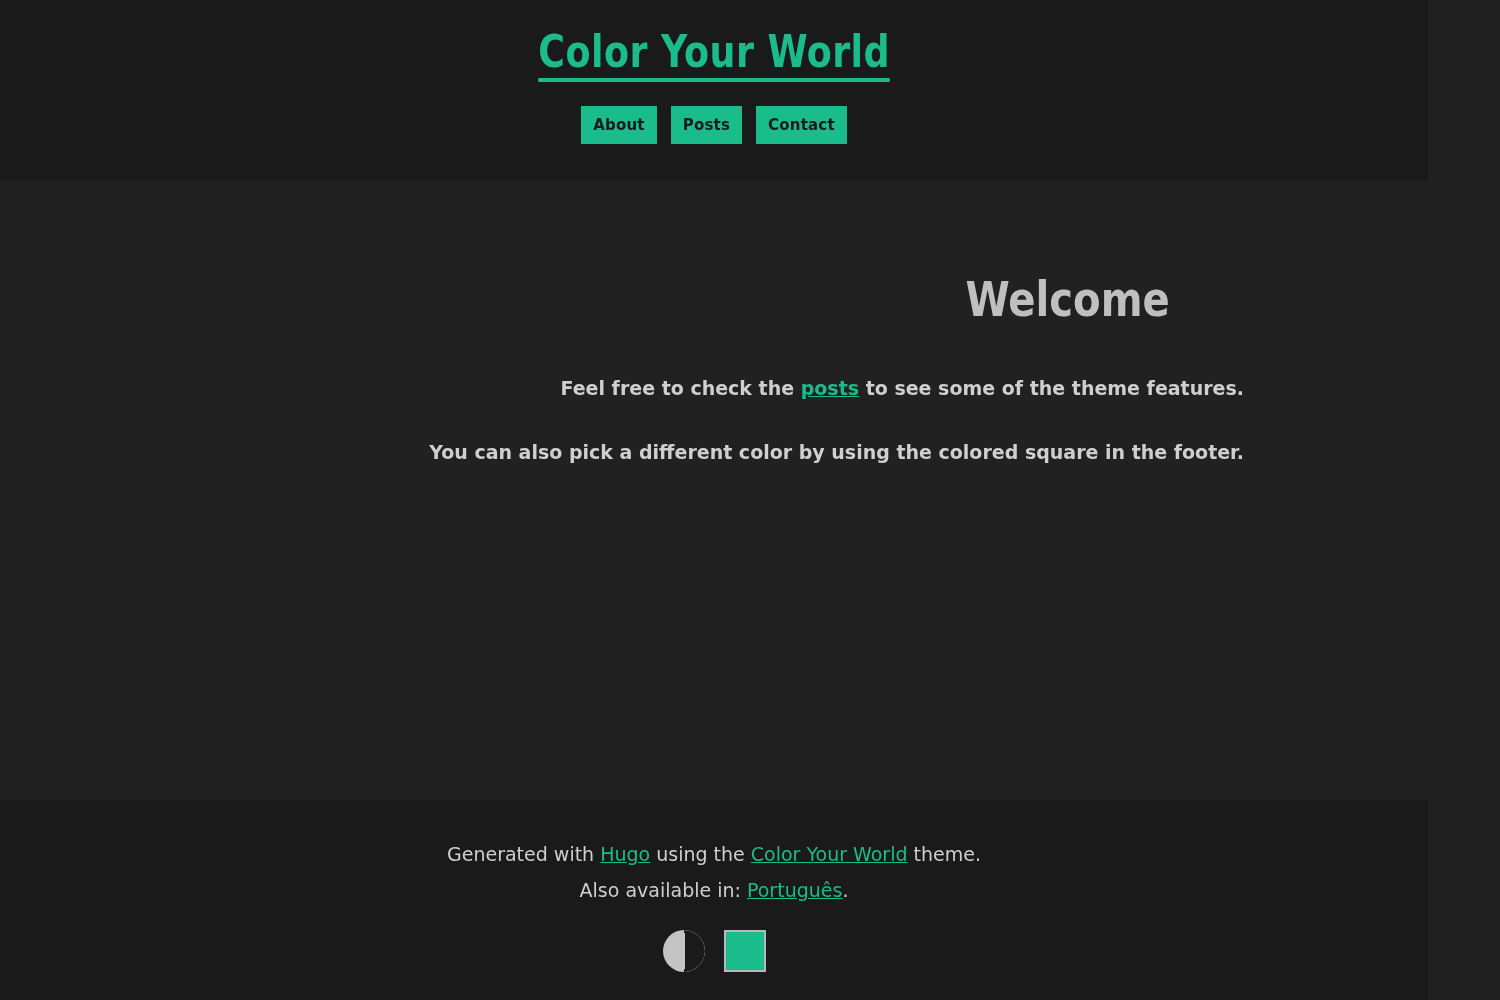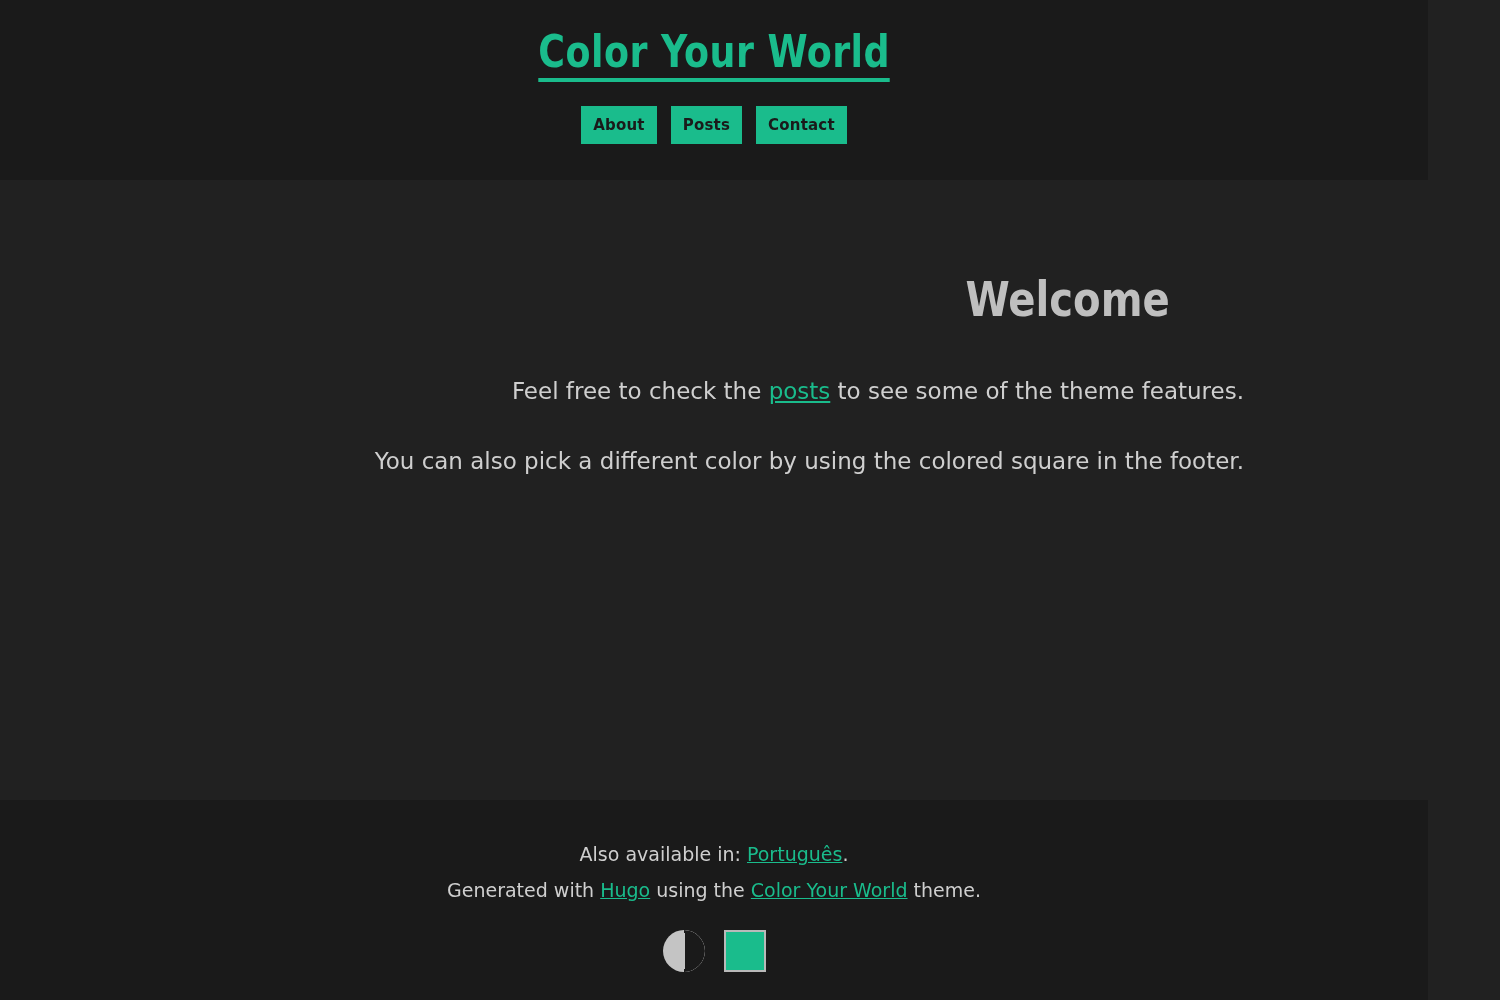--- a/index.html
+++ b/index.html
@@ -95,24 +95,25 @@
     font-size: 48px;
     margin: 0;
     padding-top: 93px;
     line-height: 1.1;
     transform: scaleX(0.93);
     transform-origin: left center;
     letter-spacing: 0px;
   }
   .body-text {
     color: #cfcfcf;
-    font-size: 23px;
+    font-size: 19px;
     line-height: 1.5;
     margin: 0;
     font-family: "DejaVu Sans", "Liberation Sans", sans-serif;
+    font-weight: bold;
   }
   .p1 { margin-top: 48px; }
   .p2 { margin-top: 36px; }
   .inline-link {
     color: #1abc8c;
     text-decoration: underline;
   }
 
   
   .site-footer {
@@ -205,23 +206,23 @@
     <div class="content-wrap">
       <h1 class="page-title">Welcome</h1>
 
       <p class="body-text p1"><span>Feel free to check the </span><a class="inline-link" href="#">posts</a><span> to see some of the theme features.</span></p>
 
       <p class="body-text p2">You can also pick a different color by using the colored square in the footer.</p>
     </div>
   </main>
 
   <footer class="site-footer">
+    <div class="footer-line"><span>Generated with </span><a href="#">Hugo</a><span> using the </span><a href="#">Color Your World</a><span> theme.</span></div>
+
     <div class="footer-line"><span>Also available in: </span><a href="#">Português</a><span>.</span></div>
-
-    <div class="footer-line"><span>Generated with </span><a href="#">Hugo</a><span> using the </span><a href="#">Color Your World</a><span> theme.</span></div>
 
     <div class="footer-controls">
       <button class="contrast-toggle"></button>
       <button class="color-swatch"></button>
     </div>
   </footer>
 
 </div>
 
 </body></html>

